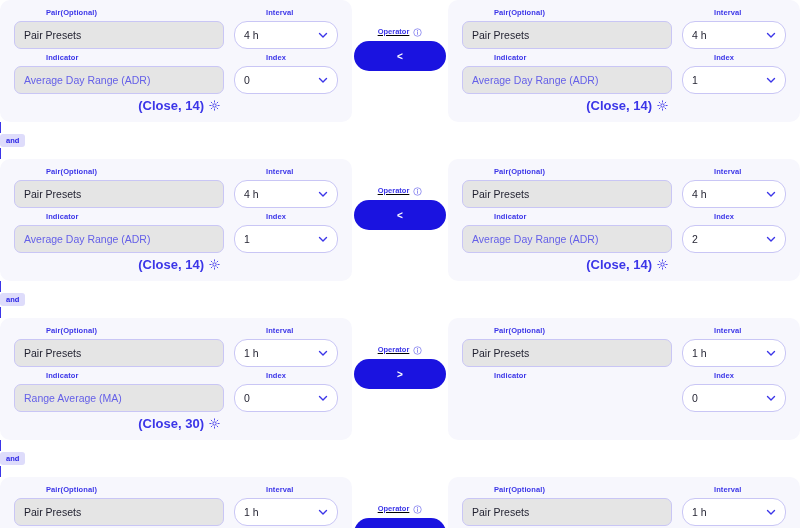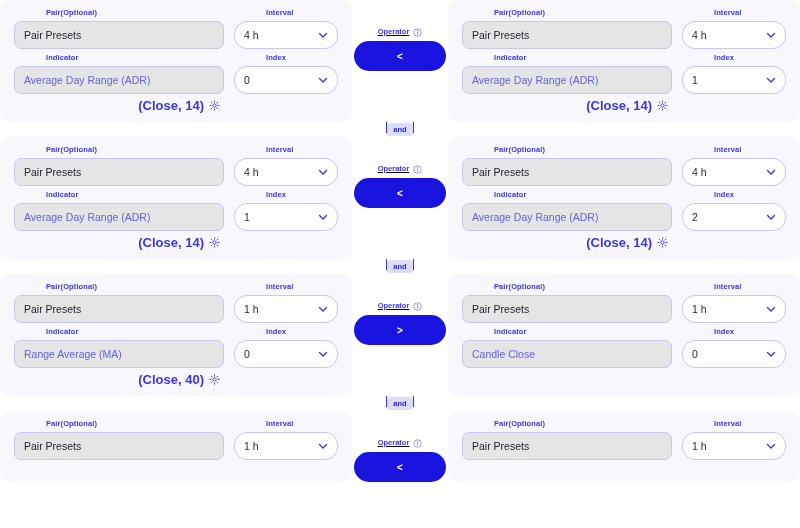--- a/index.html
+++ b/index.html
@@ -172,21 +172,21 @@
     font-weight: 600;
     border: none;
     cursor: pointer;
     font-family: "Liberation Sans", sans-serif;
   }
 
   
   .connector {
     width: 800px;
     display: flex;
-    flex-direction: row;
+    flex-direction: column;
     align-items: flex-start;
     justify-content: center;
   }
   .conn-line {
     width: 1px;
     background: #3b35e8;
   }
   .conn-line.top    { height: 11px; }
   .conn-line.bottom { height: 11px; }
   .and-badge {
@@ -478,21 +478,21 @@
             <span class="chevron">
               <svg width="12" height="12" viewBox="0 0 12 12">
                     <path d="M2.5 4.5 L6 8 L9.5 4.5" fill="none" stroke="#3b35e8" stroke-width="1.4" stroke-linecap="round" stroke-linejoin="round"></path>
                   </svg>
             </span>
           </div>
         </div>
       </div>
 
       <div class="params-line">
-        <span class="params-text">(Close, 40)</span>
+        <span class="params-text">(Close, 30)</span>
         <span class="gear-btn">
           <svg width="11" height="11" viewBox="0 0 16 16">
             <circle cx="8" cy="8" r="2.4" fill="none" stroke="#3b35e8" stroke-width="1.3"></circle>
             <path d="M8 1.2v1.8M8 13v1.8M1.2 8h1.8M13 8h1.8M3.2 3.2l1.3 1.3M11.5 11.5l1.3 1.3M12.8 3.2l-1.3 1.3M4.5 11.5l-1.3 1.3" stroke="#3b35e8" stroke-width="1.3" stroke-linecap="round"></path>
           </svg>
         </span>
       </div>
     </div>
 
     <div class="mid-panel">
@@ -524,21 +524,20 @@
                     <path d="M2.5 4.5 L6 8 L9.5 4.5" fill="none" stroke="#3b35e8" stroke-width="1.4" stroke-linecap="round" stroke-linejoin="round"></path>
                   </svg>
             </span>
           </div>
         </div>
       </div>
 
       <div class="field-grid">
         <div class="fld-wide">
           <div class="fld-label">Indicator</div>
-          <div class="input-box placeholderish">Candle Close</div>
         </div>
         <div class="fld-small">
           <div class="fld-label">Index</div>
           <div class="select-box">
             <span>0</span>
             <span class="chevron">
               <svg width="12" height="12" viewBox="0 0 12 12">
                     <path d="M2.5 4.5 L6 8 L9.5 4.5" fill="none" stroke="#3b35e8" stroke-width="1.4" stroke-linecap="round" stroke-linejoin="round"></path>
                   </svg>
             </span>

